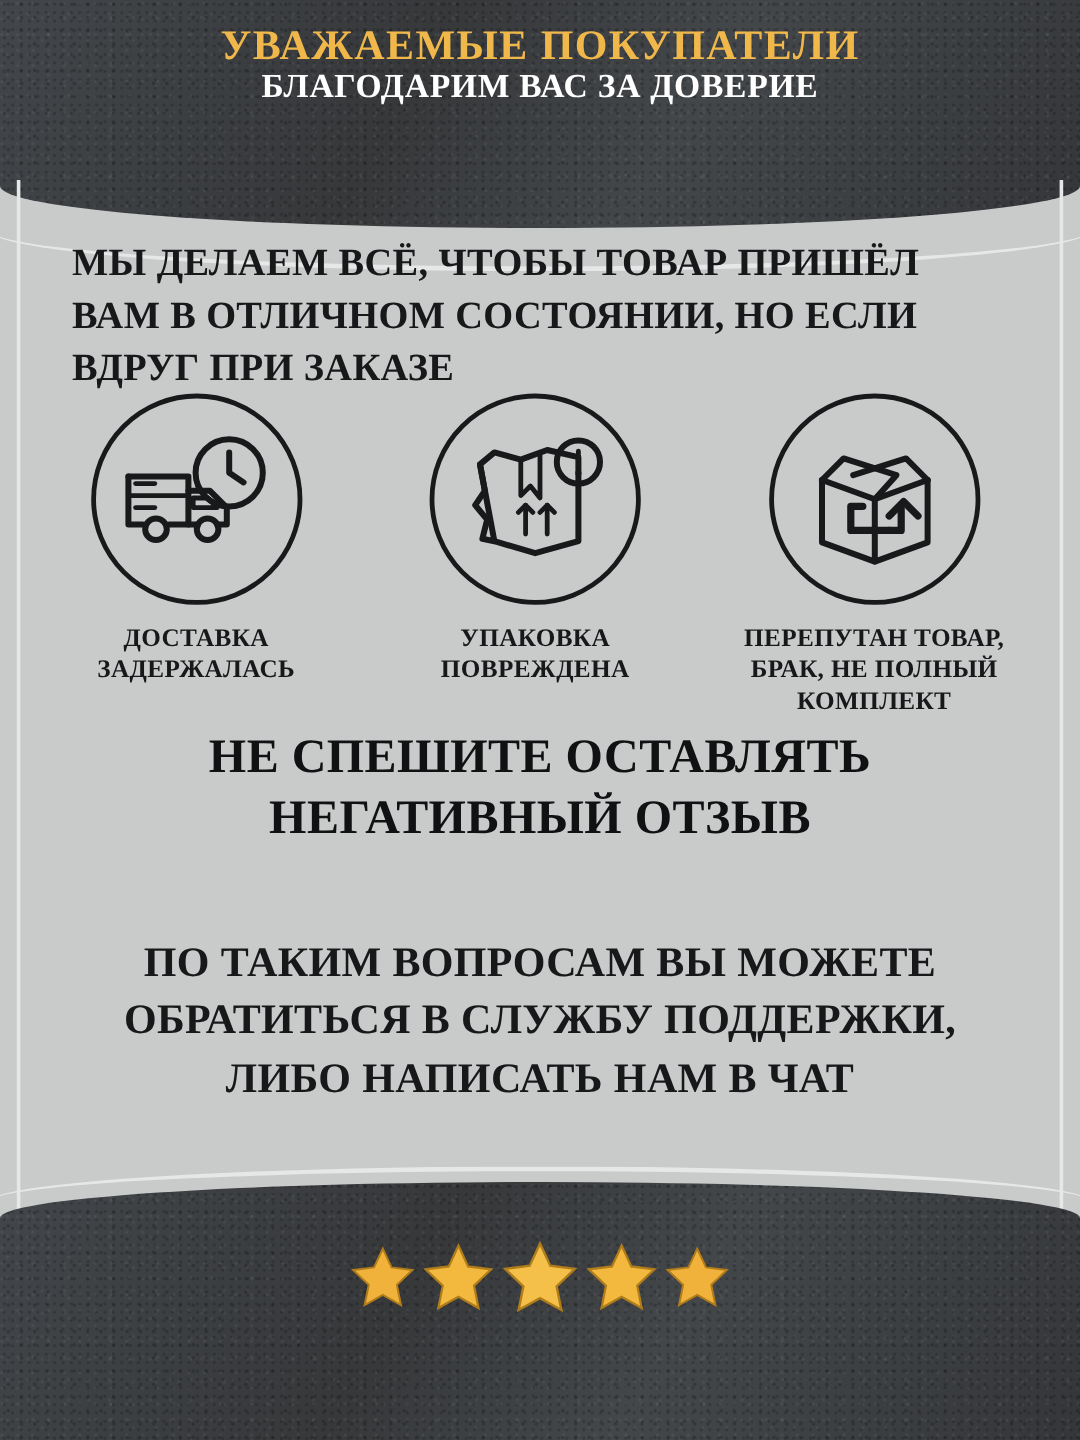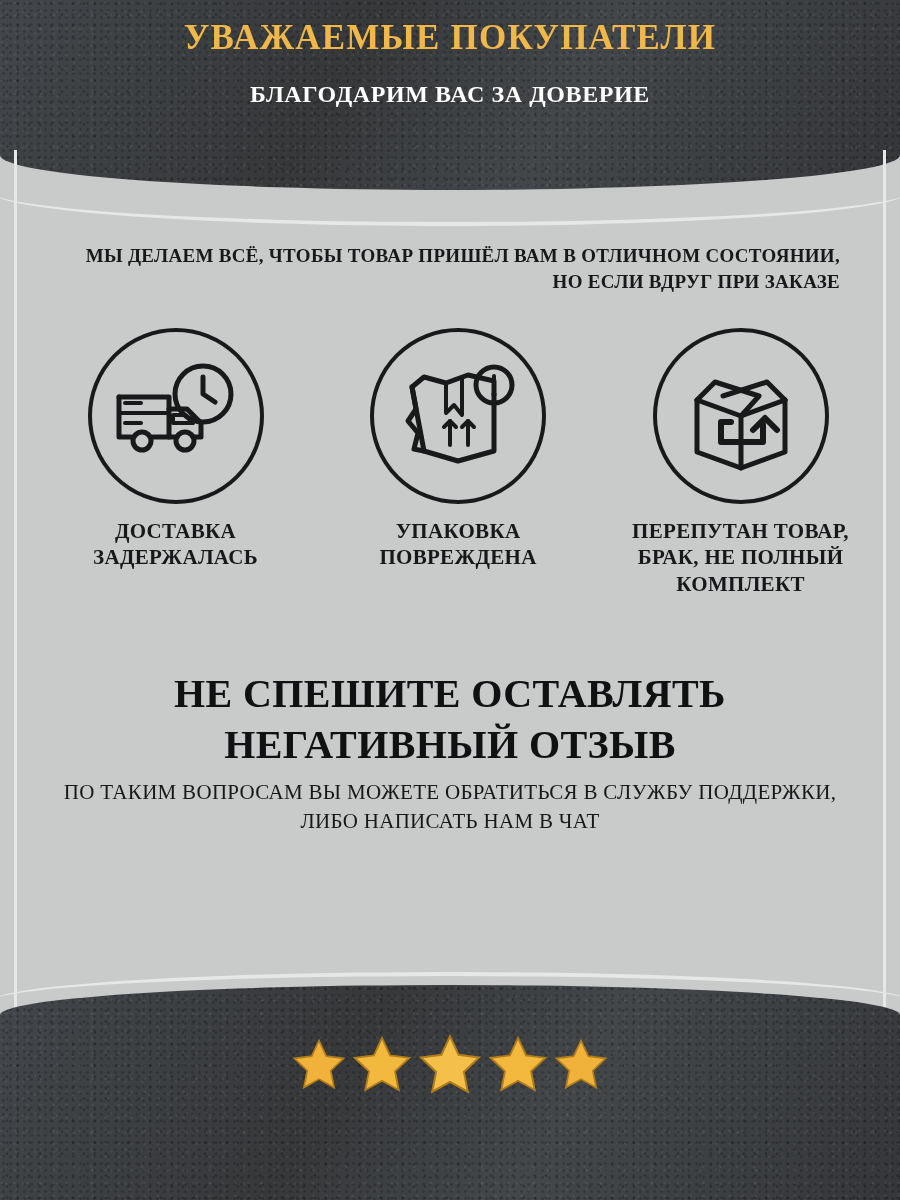--- a/index.html
+++ b/index.html
@@ -99,49 +99,48 @@
   }
   .header-title {
     font-size: 35px;
     font-weight: bold;
     letter-spacing: 1.2px;
     color: #f0b84a;
     line-height: 1.12;
     text-transform: uppercase;
   }
   .header-sub {
-    margin-top: 24px;
-    font-size: 24px;
+    margin-top: 0;
+    font-size: 28px;
     font-weight: bold;
     color: #ffffff;
     line-height: 1.16;
     letter-spacing: 0.6px;
     text-transform: uppercase;
   }
 
   
   .intro {
     position: absolute;
     top: 196px;
     left: 60px;
     width: 780px;
-    text-align: right;
-    font-size: 19px;
+    text-align: left;
+    font-size: 32px;
     font-weight: bold;
     color: #16181a;
     line-height: 1.38;
     letter-spacing: 0.3px;
     text-transform: uppercase;
-    margin-top: 47px;
   }
 
   .icons-row {
     position: absolute;
     top: 328px;
-    left: 48px;
+    left: 36px;
     width: 820px;
     display: flex;
     justify-content: space-between;
     align-items: flex-start;
   }
   .icon-col {
     width: 255px;
     display: flex;
     flex-direction: column;
     align-items: center;
@@ -163,40 +162,40 @@
     font-size: 21px;
     font-weight: bold;
     color: #16181a;
     line-height: 1.26;
     letter-spacing: 0.3px;
     text-transform: uppercase;
   }
 
   .headline {
     position: absolute;
-    top: 668px;
+    top: 604px;
     left: 60px;
     width: 780px;
     text-align: center;
     font-size: 40px;
     font-weight: bold;
     color: #0f1113;
     line-height: 1.28;
     letter-spacing: 0.4px;
     text-transform: uppercase;
   }
 
   .support {
     position: absolute;
     top: 778px;
     left: 50px;
     width: 800px;
     text-align: center;
-    font-size: 21px;
-    font-weight: normal;
+    font-size: 35px;
+    font-weight: bold;
     color: #16181a;
     line-height: 1.38;
     letter-spacing: 0.3px;
     text-transform: uppercase;
   }
 
   
   .footer {
     position: absolute;
     bottom: 0;

